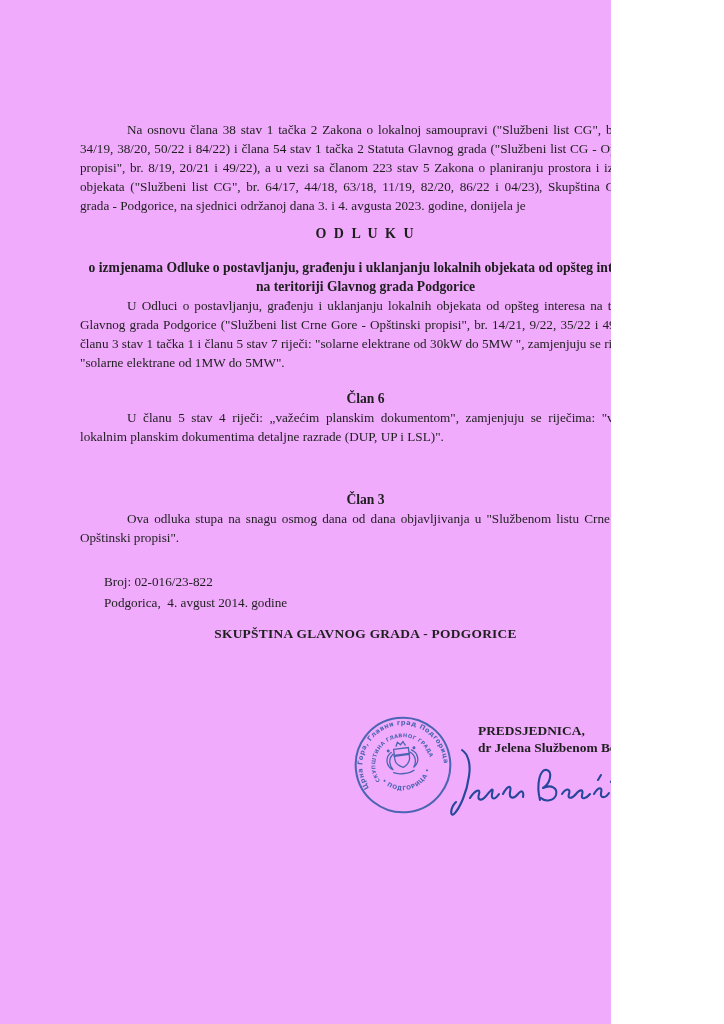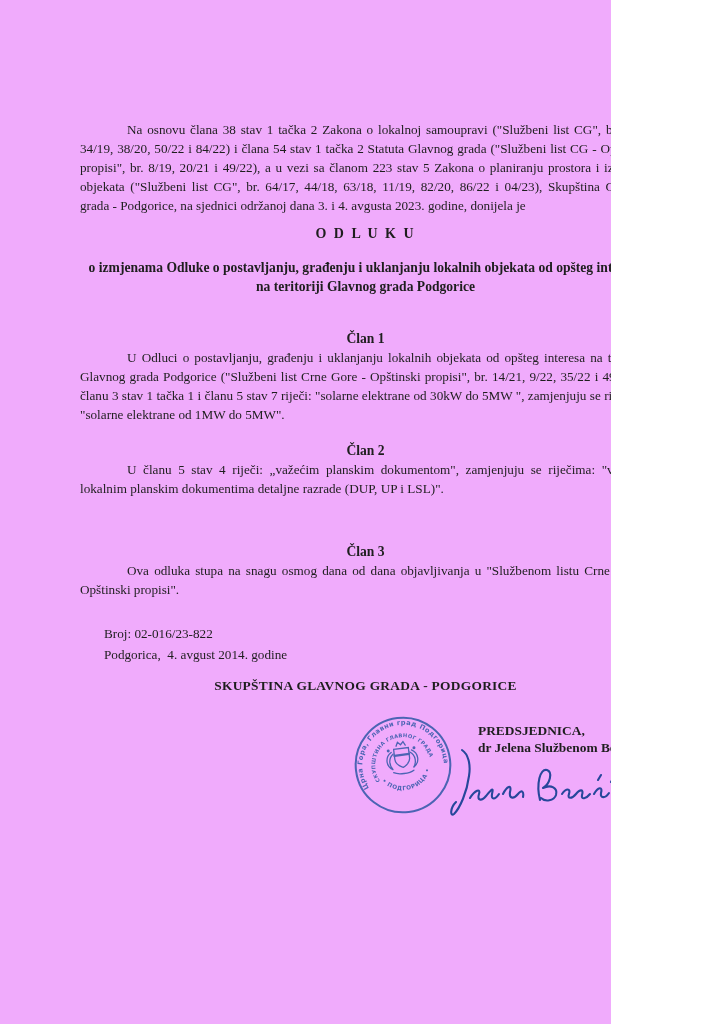--- a/index.html
+++ b/index.html
@@ -104,24 +104,23 @@
 
 <div class="page">
   <div class="content">
 
     <p class="body-text indent">Na osnovu člana 38 stav 1 tačka 2 Zakona o lokalnoj samoupravi ("Službeni list CG", br. 2/18, 34/19, 38/20, 50/22 i 84/22) i člana 54 stav 1 tačka 2 Statuta Glavnog grada ("Službeni list CG - Opštinski propisi", br. 8/19, 20/21 i 49/22), a u vezi sa članom 223 stav 5 Zakona o planiranju prostora i izgradnji objekata ("Službeni list CG", br. 64/17, 44/18, 63/18, 11/19, 82/20, 86/22 i 04/23), Skupština Glavnog grada - Podgorice, na sjednici održanoj dana 3. i 4. avgusta 2023. godine, donijela je</p>
 
     <p class="doc-title">O D L U K U</p>
 
     <p class="doc-subtitle">o izmjenama Odluke o postavljanju, građenju i uklanjanju lokalnih objekata od opšteg interesa na teritoriji Glavnog grada Podgorice</p>
 
-    <p class="article-heading mt-a1">Član 1</p>
     <p class="body-text indent">U Odluci o postavljanju, građenju i uklanjanju lokalnih objekata od opšteg interesa na teritoriji Glavnog grada Podgorice ("Službeni list Crne Gore - Opštinski propisi", br. 14/21, 9/22, 35/22 i 49/22), u članu 3 stav 1 tačka 1 i članu 5 stav 7 riječi: "solarne elektrane od 30kW do 5MW ", zamjenjuju se riječima: "solarne elektrane od 1MW do 5MW".</p>
 
-    <p class="article-heading mt-a2">Član 2</p>
+    <p class="article-heading mt-a2">Član 6</p>
     <p class="body-text indent">U članu 5 stav 4 riječi: „važećim planskim dokumentom", zamjenjuju se riječima: "važećim lokalnim planskim dokumentima detaljne razrade (DUP, UP i LSL)".</p>
 
     <p class="article-heading mt-a3">Član 3</p>
     <p class="body-text indent">Ova odluka stupa na snagu osmog dana od dana objavljivanja u "Službenom listu Crne Gore - Opštinski propisi".</p>
 
     <div class="signoff">
       <div>Broj: 02-016/23-822</div>
       <div>Podgorica,  4. avgust 2014. godine</div>
     </div>
 

